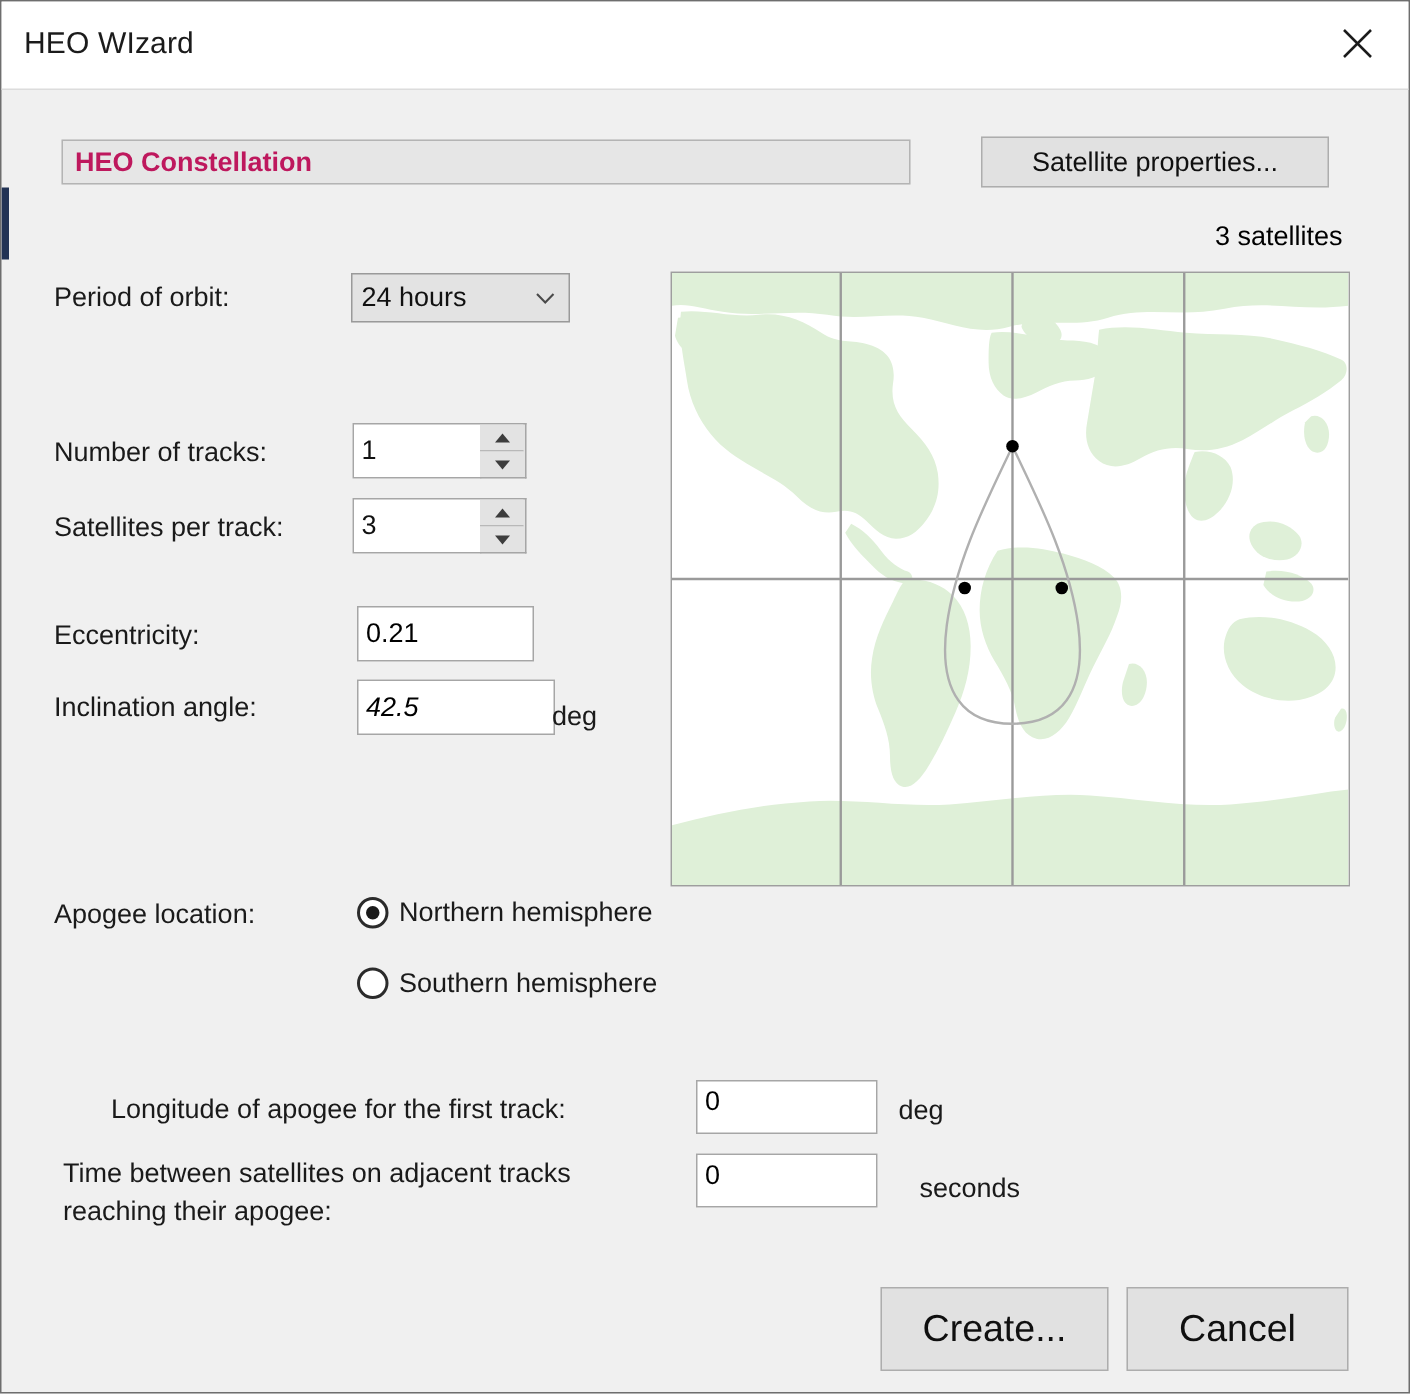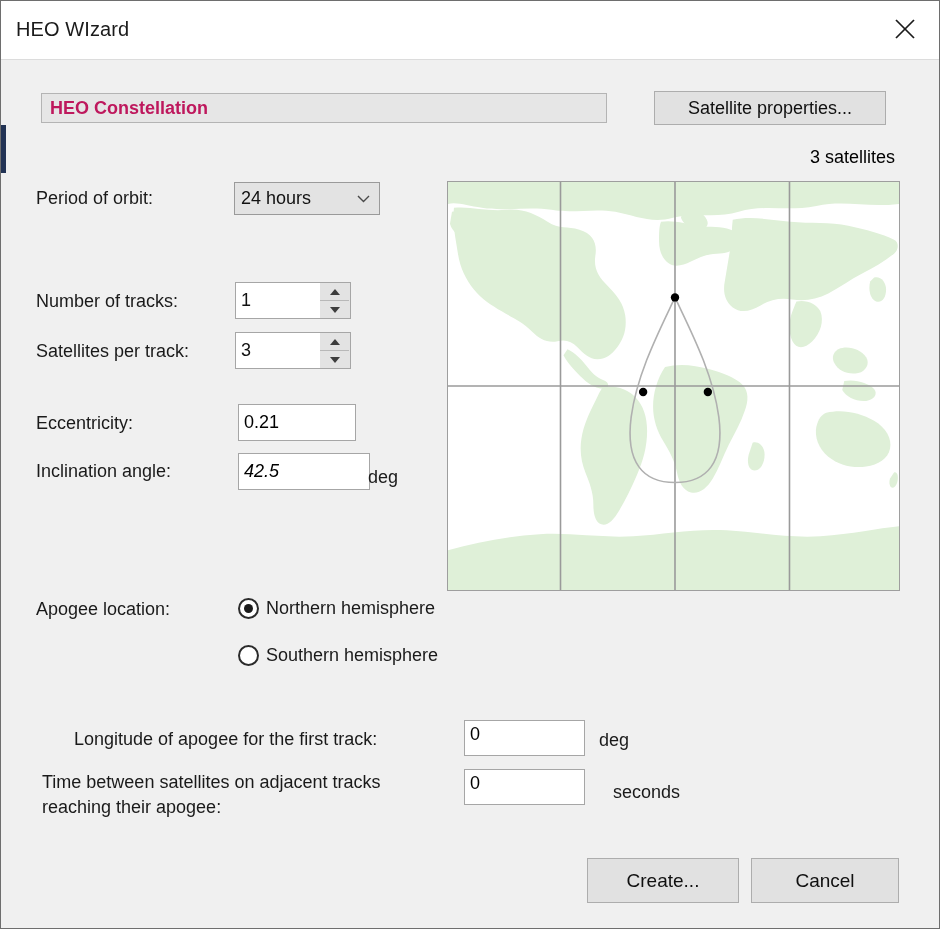--- a/index.html
+++ b/index.html
@@ -130,24 +130,24 @@
     font-size:18px;color:#000000;white-space:nowrap;margin-left:15px;
   }
   #map-panel{
     position:absolute;left:446px;top:180px;width:453px;height:410px;
     background:#ffffff;border:1px solid #9e9e9e;box-sizing:border-box;
     overflow:hidden;
   }
   #map-svg{display:block;width:100%;height:100%;}
   
   .btm-btn{
-    position:absolute;height:45px;
+    position:absolute;height:56px;
     background:#e1e1e1;border:1px solid #adadad;box-sizing:border-box;
     font-family:"Liberation Sans", sans-serif;
-    font-size:19px;color:#101010;cursor:pointer;padding:0;
+    font-size:25px;color:#101010;cursor:pointer;padding:0;
   }
   #create-btn{left:586px;top:857px;width:152px;}
   #cancel-btn{left:750px;top:857px;width:148px;}
 </style>
 </head>
 <body>
 
 <div id="app">
 
   <div id="titlebar">

